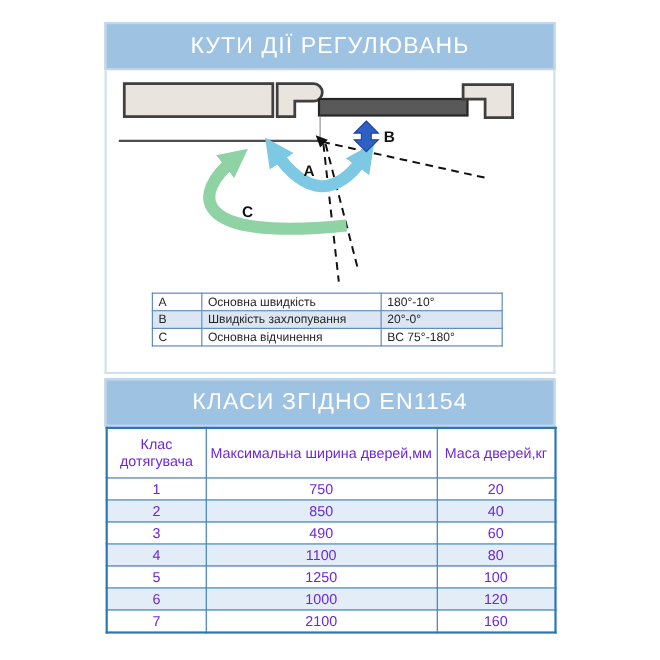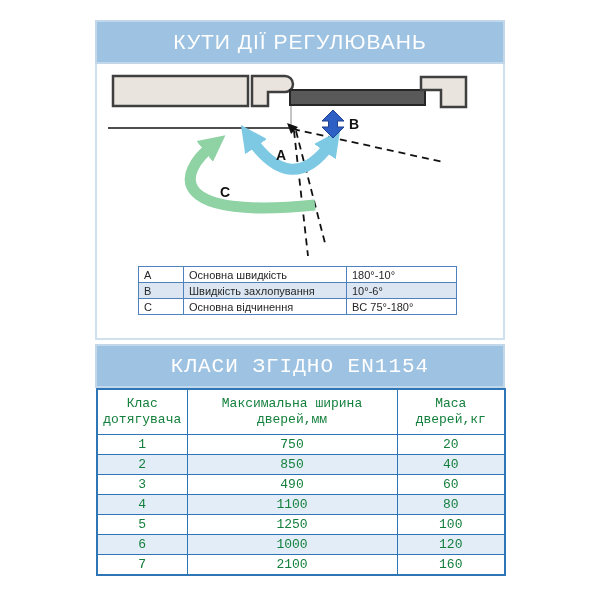--- a/index.html
+++ b/index.html
@@ -17,23 +17,23 @@
   .diagram-box svg{position:absolute;left:0;top:0;}
 
   
   .angle-table{position:absolute;left:41px;top:202px;border-collapse:collapse;
     table-layout:fixed;width:318px;font-size:11px;color:#262626;}
   .angle-table td{border:1px solid #4f81bd;height:15px;padding:0 0 0 5px;
     white-space:nowrap;overflow:hidden;}
   .angle-table tr.hl{background:#dbe6f2;}
 
   
-  .sec2{margin-top:4px;font-family:Liberation Mono, monospace;}
+  .sec2{margin-top:4px;}
   .class-table{border-collapse:collapse;table-layout:fixed;width:408px;margin-left:1px;
-    border:2.5px solid #2e75b6;font-size:13px;color:#15803d;}
+    border:2.5px solid #2e75b6;font-size:13px;color:#6d28d9;}
   .class-table th,.class-table td{border:1.5px solid #2e75b6;text-align:center;
     font-weight:400;padding:0 2px;}
   .class-table th{height:44px;line-height:1.25;}
   .class-table td{height:19px;}
   .class-table tbody tr:nth-child(even){background:#e2edf7;}
 
   svg text{font-family:"Liberation Sans", sans-serif;font-size:14px;font-weight:600;fill:#111;}
 </style>
 </head>
 <body>
@@ -87,21 +87,21 @@
         </colgroup>
       <tbody>
         <tr>
           <td>A</td>
           <td>Основна швидкість</td>
           <td>180°-10°</td>
         </tr>
         <tr class="hl">
           <td>B</td>
           <td>Швидкість захлопування</td>
-          <td>10°-6°</td>
+          <td>20°-0°</td>
         </tr>
         <tr>
           <td>C</td>
           <td>Основна відчинення</td>
           <td>BC 75°-180°</td>
         </tr>
       </tbody>
     </table>
   </div>
 

